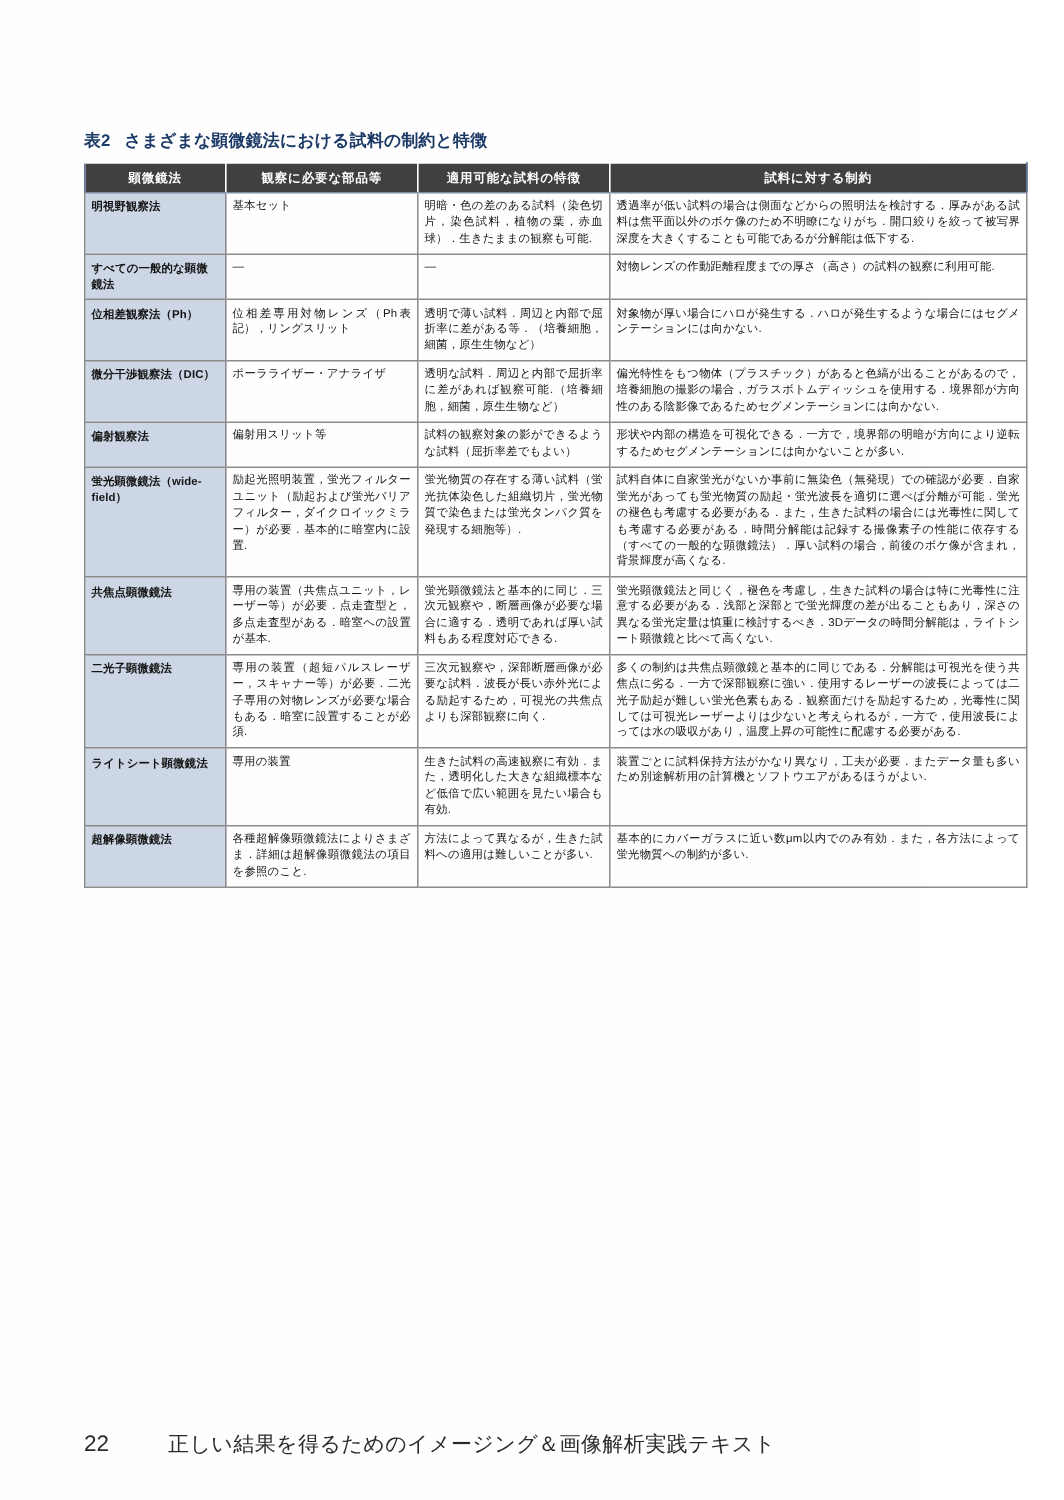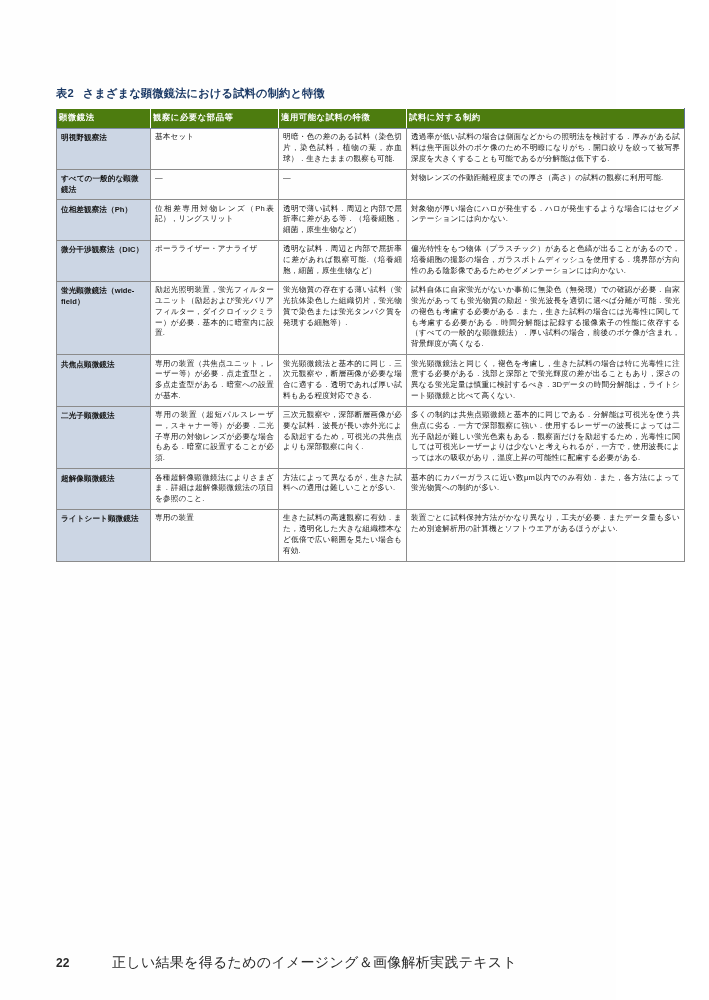--- a/index.html
+++ b/index.html
@@ -46,31 +46,30 @@
     table-layout: fixed;
     font-family: "Liberation Sans", "DejaVu Sans", sans-serif;
   }
 
   table.microscopy-table col.c0 { width: 94px; }
   table.microscopy-table col.c1 { width: 128px; }
   table.microscopy-table col.c2 { width: 128px; }
   table.microscopy-table col.c3 { width: 278px; }
 
   thead th {
-    background: #4d7c0f;
+    background: #404040;
     color: #ffffff;
     font-weight: bold;
     font-size: 8.3px;
     letter-spacing: 0.6px;
-    text-align: left;
+    text-align: center;
     padding: 4px 2px 4px 2px;
     border: 0.6px solid #ffffff;
     border-bottom: 0.8px solid #7d8ba3;
     line-height: 1.3;
-    font-family: Liberation Mono, monospace;
   }
   thead th.first { border-left: 0.8px solid #5c7294; }
   thead th.last  { border-right: 0.8px solid #5c7294; }
 
   tbody td {
     border: 0.6px solid #8b8b8b;
     vertical-align: top;
     font-size: 7.6px;
     line-height: 1.42;
     padding: 3.5px 4px 4px 4px;
@@ -101,22 +100,22 @@
 
   .footer {
     position: absolute;
     left: 56px;
     bottom: 28px;
     font-family: "Liberation Sans", "DejaVu Sans", sans-serif;
     display: flex;
     align-items: baseline;
   }
   .footer .pageno {
-    font-weight: bold;
-    font-size: 12px;
+    font-weight: normal;
+    font-size: 15px;
     color: #2a2a2a;
     width: 56px;
   }
   .footer .bookname {
     font-size: 14px;
     color: #2a2a2a;
     font-weight: normal;
     letter-spacing: 0.02em;
   }
 </style>
@@ -163,49 +162,55 @@
           <td class="features">透明で薄い試料．周辺と内部で屈折率に差がある等．（培養細胞，細菌，原生生物など）</td>
           <td class="limits">対象物が厚い場合にハロが発生する．ハロが発生するような場合にはセグメンテーションには向かない.</td>
         </tr>
         <tr>
           <td class="method">微分干渉観察法（DIC）</td>
           <td class="parts">ポーラライザー・アナライザ</td>
           <td class="features">透明な試料．周辺と内部で屈折率に差があれば観察可能.（培養細胞，細菌，原生生物など）</td>
           <td class="limits">偏光特性をもつ物体（プラスチック）があると色縞が出ることがあるので，培養細胞の撮影の場合，ガラスボトムディッシュを使用する．境界部が方向性のある陰影像であるためセグメンテーションには向かない.</td>
         </tr>
         <tr>
+          <td class="method">偏射観察法</td>
+          <td class="parts">偏射用スリット等</td>
+          <td class="features">試料の観察対象の影ができるような試料（屈折率差でもよい）</td>
+          <td class="limits">形状や内部の構造を可視化できる．一方で，境界部の明暗が方向により逆転するためセグメンテーションには向かないことが多い.</td>
+        </tr>
+        <tr>
           <td class="method">蛍光顕微鏡法（wide-field）</td>
           <td class="parts">励起光照明装置，蛍光フィルターユニット（励起および蛍光バリアフィルター，ダイクロイックミラー）が必要．基本的に暗室内に設置.</td>
           <td class="features">蛍光物質の存在する薄い試料（蛍光抗体染色した組織切片，蛍光物質で染色または蛍光タンパク質を発現する細胞等）.</td>
           <td class="limits">試料自体に自家蛍光がないか事前に無染色（無発現）での確認が必要．自家蛍光があっても蛍光物質の励起・蛍光波長を適切に選べば分離が可能．蛍光の褪色も考慮する必要がある．また，生きた試料の場合には光毒性に関しても考慮する必要がある．時間分解能は記録する撮像素子の性能に依存する（すべての一般的な顕微鏡法）．厚い試料の場合，前後のボケ像が含まれ，背景輝度が高くなる.</td>
         </tr>
         <tr>
           <td class="method">共焦点顕微鏡法</td>
           <td class="parts">専用の装置（共焦点ユニット，レーザー等）が必要．点走査型と，多点走査型がある．暗室への設置が基本.</td>
           <td class="features">蛍光顕微鏡法と基本的に同じ．三次元観察や，断層画像が必要な場合に適する．透明であれば厚い試料もある程度対応できる.</td>
           <td class="limits">蛍光顕微鏡法と同じく，褪色を考慮し，生きた試料の場合は特に光毒性に注意する必要がある．浅部と深部とで蛍光輝度の差が出ることもあり，深さの異なる蛍光定量は慎重に検討するべき．3Dデータの時間分解能は，ライトシート顕微鏡と比べて高くない.</td>
         </tr>
         <tr>
           <td class="method">二光子顕微鏡法</td>
           <td class="parts">専用の装置（超短パルスレーザー，スキャナー等）が必要．二光子専用の対物レンズが必要な場合もある．暗室に設置することが必須.</td>
           <td class="features">三次元観察や，深部断層画像が必要な試料．波長が長い赤外光による励起するため，可視光の共焦点よりも深部観察に向く.</td>
           <td class="limits">多くの制約は共焦点顕微鏡と基本的に同じである．分解能は可視光を使う共焦点に劣る．一方で深部観察に強い．使用するレーザーの波長によっては二光子励起が難しい蛍光色素もある．観察面だけを励起するため，光毒性に関しては可視光レーザーよりは少ないと考えられるが，一方で，使用波長によっては水の吸収があり，温度上昇の可能性に配慮する必要がある.</td>
         </tr>
         <tr>
+          <td class="method">ライトシート顕微鏡法</td>
+          <td class="parts">専用の装置</td>
+          <td class="features">生きた試料の高速観察に有効．また，透明化した大きな組織標本など低倍で広い範囲を見たい場合も有効.</td>
+          <td class="limits">装置ごとに試料保持方法がかなり異なり，工夫が必要．またデータ量も多いため別途解析用の計算機とソフトウエアがあるほうがよい.</td>
+        </tr>
+        <tr>
           <td class="method">超解像顕微鏡法</td>
           <td class="parts">各種超解像顕微鏡法によりさまざま．詳細は超解像顕微鏡法の項目を参照のこと.</td>
           <td class="features">方法によって異なるが，生きた試料への適用は難しいことが多い.</td>
           <td class="limits">基本的にカバーガラスに近い数μm以内でのみ有効．また，各方法によって蛍光物質への制約が多い.</td>
         </tr>
-        <tr>
-          <td class="method">ライトシート顕微鏡法</td>
-          <td class="parts">専用の装置</td>
-          <td class="features">生きた試料の高速観察に有効．また，透明化した大きな組織標本など低倍で広い範囲を見たい場合も有効.</td>
-          <td class="limits">装置ごとに試料保持方法がかなり異なり，工夫が必要．またデータ量も多いため別途解析用の計算機とソフトウエアがあるほうがよい.</td>
-        </tr>
       </tbody>
   </table>
 
   <div class="footer">
     <span class="pageno">22</span>
     <span class="bookname">正しい結果を得るためのイメージング＆画像解析実践テキスト</span>
   </div>
 
 </div>
 

